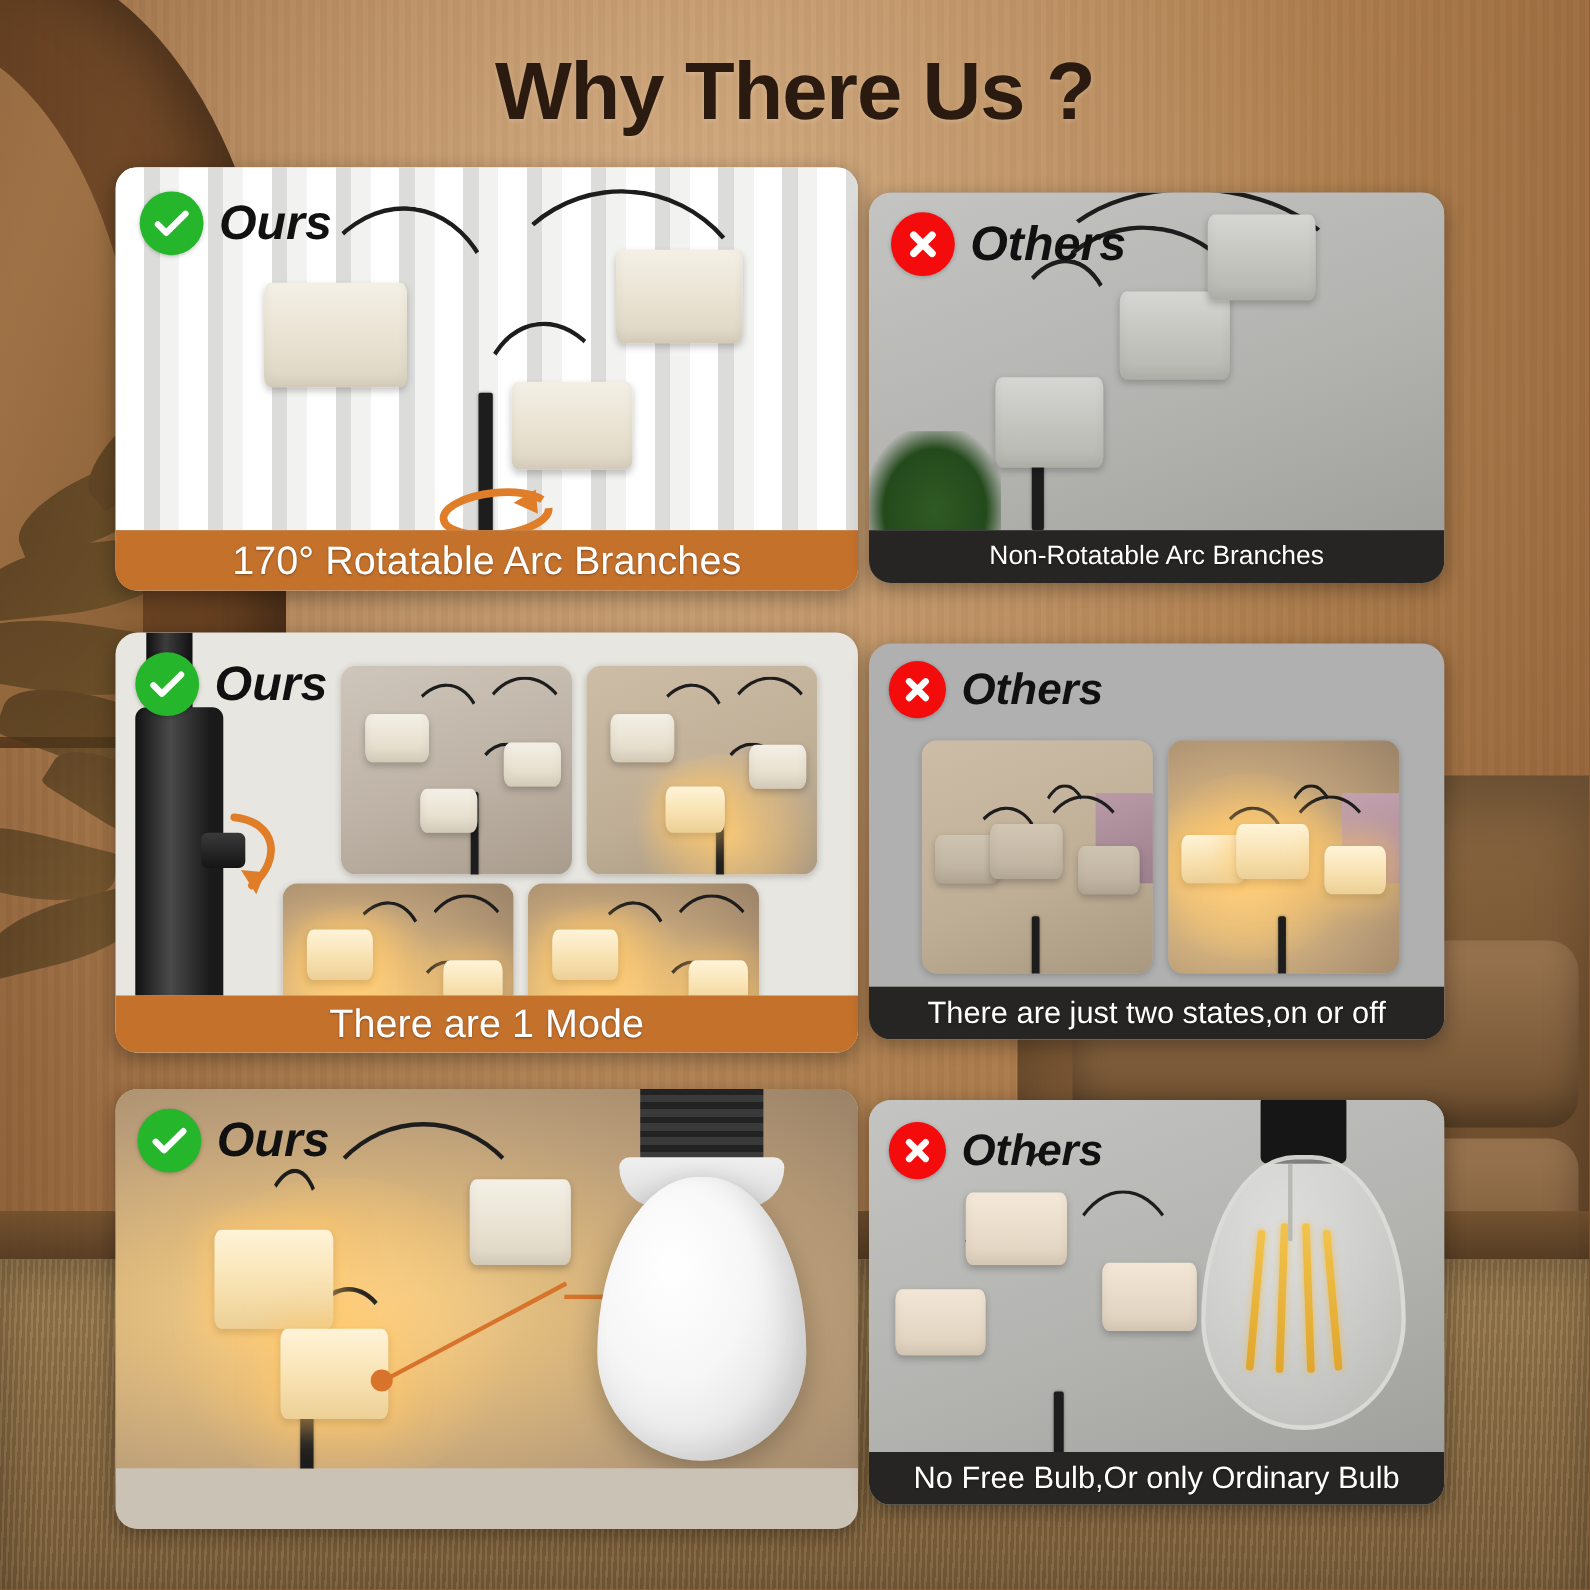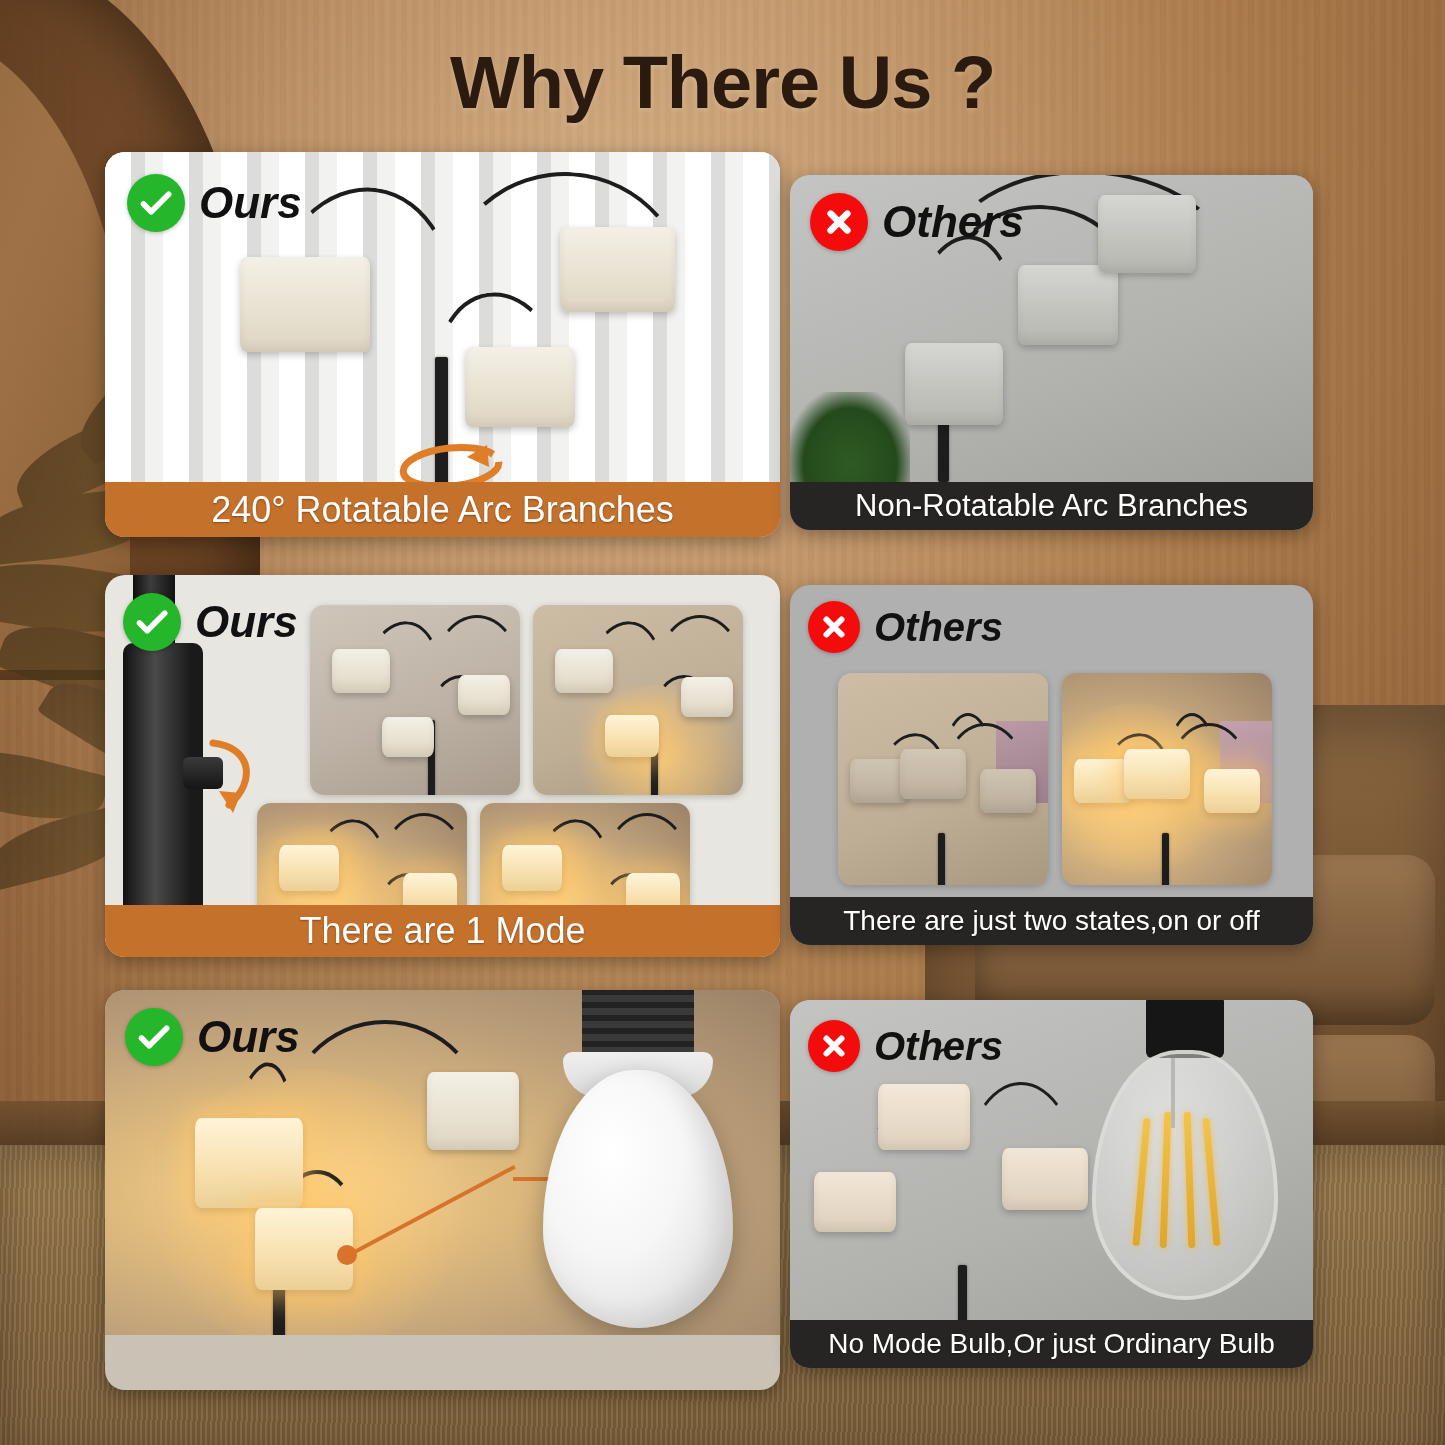--- a/index.html
+++ b/index.html
@@ -262,21 +262,21 @@
     <div class="badge-row" style="left:22px; top:22px;">
       <span class="badge green">
         <svg viewBox="0 0 24 24">
             <path d="M4.5 12.6l4.6 4.6L19.6 6.8" fill="none" stroke="#fff" stroke-width="3.4" stroke-linecap="round" stroke-linejoin="round"></path>
           </svg>
       </span>
       <span class="badge-label">Ours</span>
     </div>
   </div>
   <div class="caption orange" style="height:55px; font-size:36px;">
-    <span>240° Rotatable Arc Branches</span>
+    <span>170° Rotatable Arc Branches</span>
   </div>
 </div>
 
 <div class="panel other" style="left:790px; top:175px; width:523px; height:355px;">
   <div class="media" style="height:307px;">
     <div class="room-wall grey"></div>
     <div class="pole" style="left:148px; top:180px; width:11px; height:127px;"></div>
     <div class="arm" style="left:120px; top:60px; width:105px; height:180px; border-width:4px; transform:rotate(6deg) scaleX(-1);"></div>
     <div class="arm" style="left:150px; top:30px; width:200px; height:190px; border-width:4px; transform:rotate(4deg) scaleX(-1);"></div>
     <div class="arm" style="left:152px; top:-5px; width:290px; height:190px; border-width:4px; transform:rotate(2deg) scaleX(-1);"></div>
@@ -288,21 +288,21 @@
 
     <div class="badge-row" style="left:20px; top:18px;">
       <span class="badge red">
         <svg viewBox="0 0 24 24">
             <path d="M7 7l10 10M17 7L7 17" fill="none" stroke="#fff" stroke-width="4" stroke-linecap="round"></path>
           </svg>
       </span>
       <span class="badge-label">Others</span>
     </div>
   </div>
-  <div class="caption dark" style="height:48px; font-size:31px;">
+  <div class="caption dark" style="height:48px; font-size:24px;">
     <span>Non-Rotatable Arc Branches</span>
   </div>
 </div>
 
 <div class="panel ours" style="left:105px; top:575px; width:675px; height:382px; background:#e8e6e0;">
   <div class="media" style="height:330px;">
 
     <div style="position:absolute; left:28px; top:-20px; width:42px; height:120px;
                 background:linear-gradient(90deg,#0f0f0f,#3d3d3d 42%,#111);"></div>
     <div style="position:absolute; left:18px; top:68px; width:80px; height:265px;
@@ -475,15 +475,15 @@
     <div class="badge-row sm" style="left:18px; top:20px;">
       <span class="badge red">
         <svg viewBox="0 0 24 24">
             <path d="M7 7l10 10M17 7L7 17" fill="none" stroke="#fff" stroke-width="4" stroke-linecap="round"></path>
           </svg>
       </span>
       <span class="badge-label">Others</span>
     </div>
   </div>
   <div class="caption dark" style="height:48px; font-size:28px;">
-    <span>No Mode Bulb,Or just Ordinary Bulb</span>
+    <span>No Free Bulb,Or only Ordinary Bulb</span>
   </div>
 </div>
 
 </body></html>

